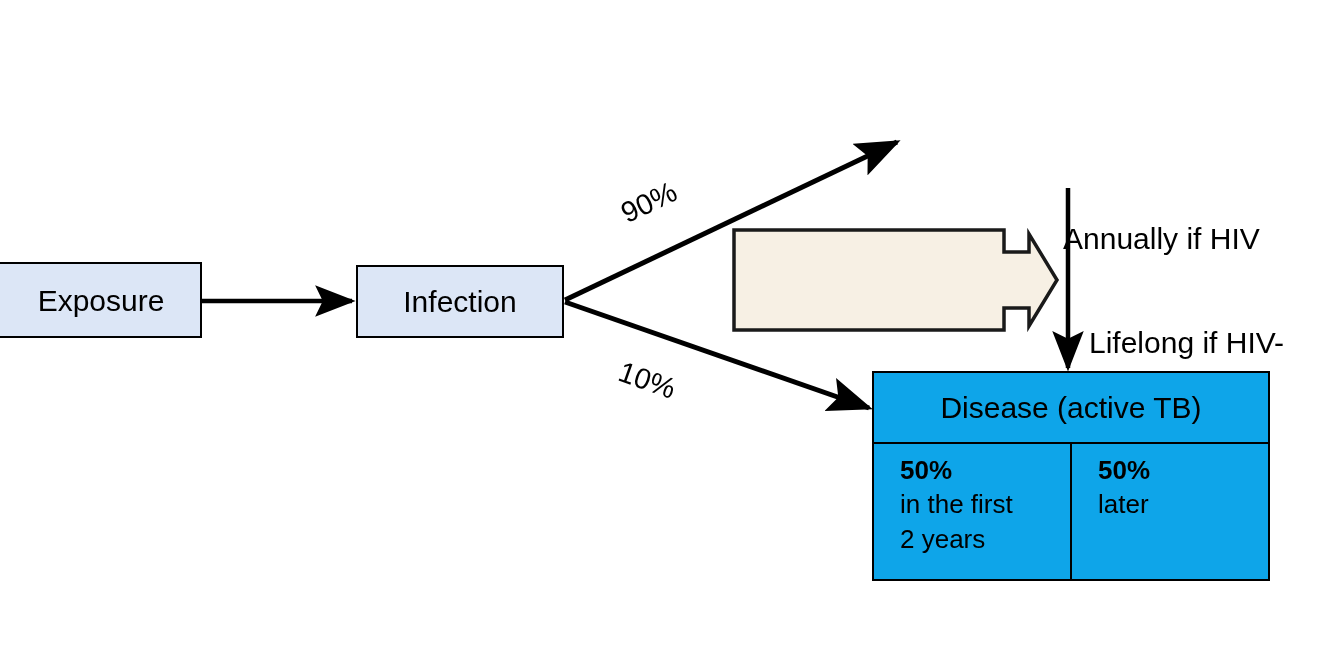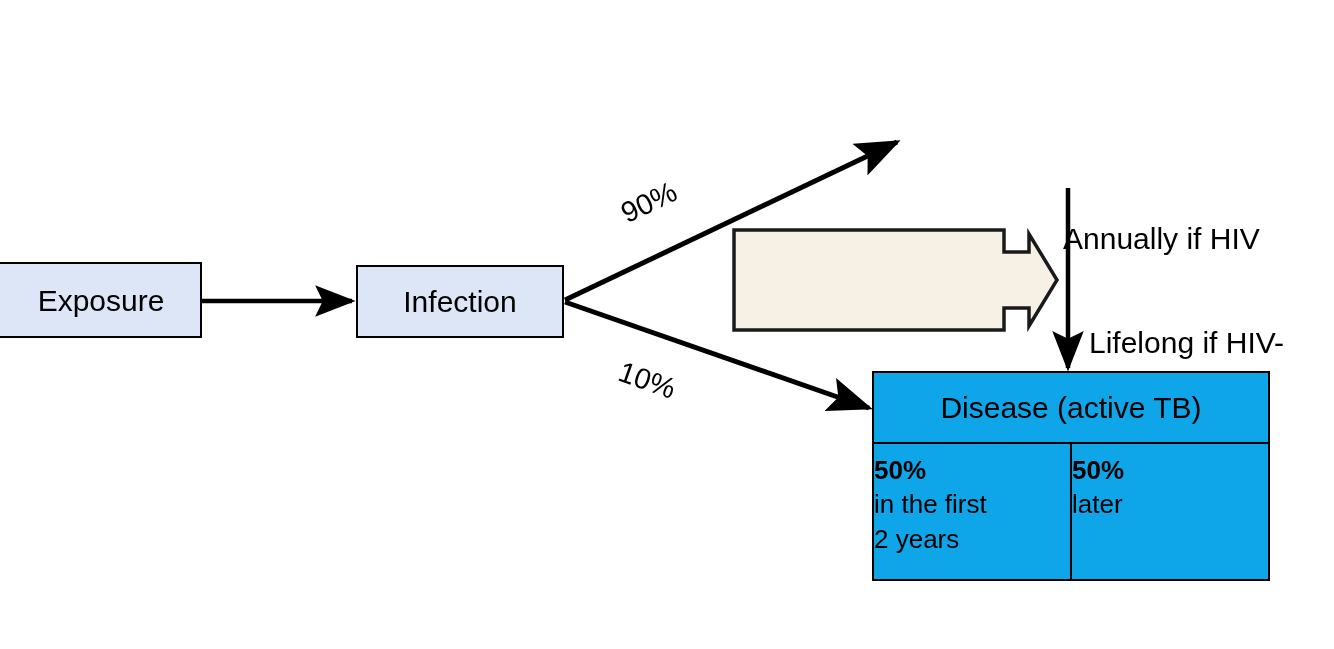--- a/index.html
+++ b/index.html
@@ -80,21 +80,21 @@
     font-size: 30px;
     white-space: nowrap;
   }
   #disease-cells {
     flex: 1;
     display: flex;
   }
   .disease-cell {
     flex: 1;
     box-sizing: border-box;
-    padding: 9px 0 0 0;
+    padding: 9px 0 0 26px;
     font-size: 26px;
     line-height: 1.32;
   }
   .disease-cell.left {
     border-right: 2.5px solid #000000;
   }
   .cell-pct {
     font-weight: bold;
   }
   

